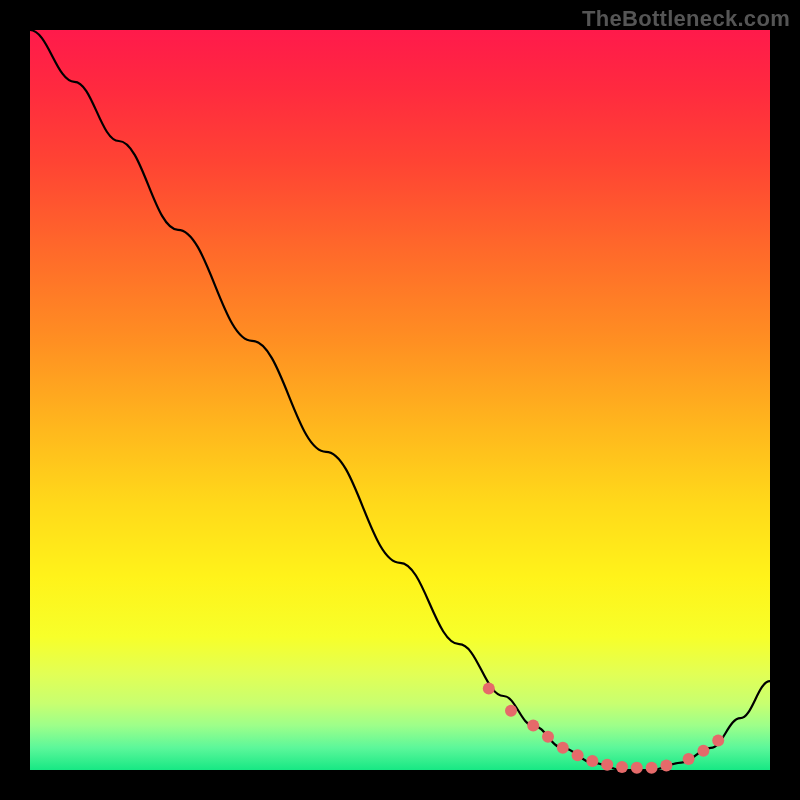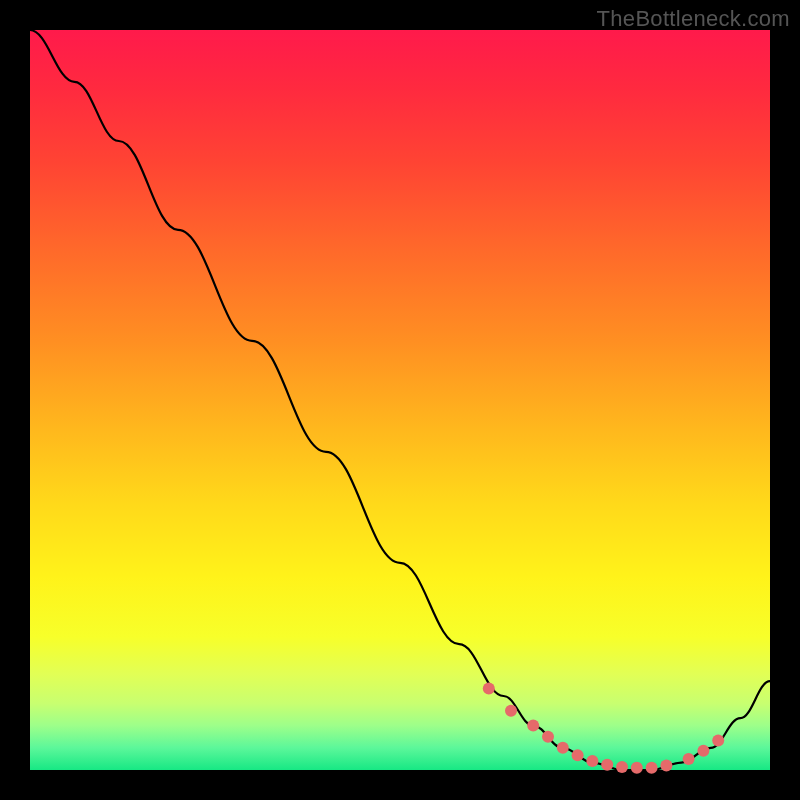--- a/index.html
+++ b/index.html
@@ -39,21 +39,21 @@
       #5cf79a 97%,
       #17e884 100%
     );
   }
   .watermark {
     position: absolute;
     top: 6px;
     right: 10px;
     color: #555;
     font-size: 22px;
-    font-weight: 400;
+    font-weight: 700;
     letter-spacing: 0.3px;
     user-select: none;
   }
   svg.curve {
     position: absolute;
     left: 0;
     top: 0;
     width: 740px;
     height: 740px;
     overflow: visible;

